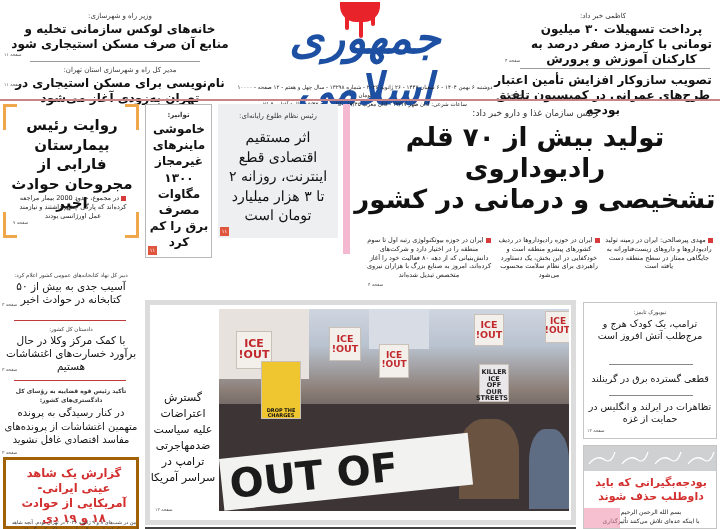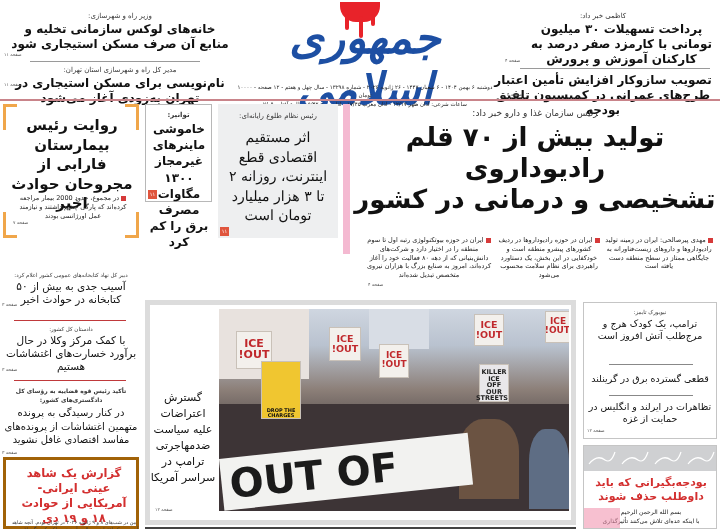--- a/index.html
+++ b/index.html
@@ -21,21 +21,21 @@
   .logo-text { font-family: "DejaVu Serif", serif; font-weight: bold; color: #1d4fa3; font-size: 44px; font-style: italic; text-align: center; position: absolute; left: 0; right: 0; top: 10px; letter-spacing: -1px; }
   .logo-splash { position: absolute; left: 95px; top: 0; width: 40px; height: 20px; background: #e8232a; border-radius: 0 0 16px 16px; }
   .logo-drip { position: absolute; width: 4px; background: #e8232a; border-radius: 2px; }
   .dateline { position: absolute; left: 235px; top: 83px; width: 260px; font-size: 5.5px; color: #222; text-align: center; line-height: 1.5; }
 
   .top-sep { position: absolute; left: 0; top: 99px; width: 720px; height: 2px; background: #c9848a; }
 
   
   .orange-frame { position: absolute; left: 3px; top: 104px; width: 136px; height: 134px; }
   .corner { position: absolute; width: 14px; height: 26px; border: 3px solid #f0a64a; }
-  .tavanir-box { position: absolute; left: 145px; top: 104px; width: 67px; height: 98px; border: 1px solid #b8b8b8; }
+  .tavanir-box { position: absolute; left: 145px; top: 104px; width: 67px; height: 154px; border: 1px solid #b8b8b8; }
   .grey-box { position: absolute; left: 218px; top: 104px; width: 120px; height: 134px; background: #eeeff0; }
   .pink-bar { position: absolute; left: 343px; top: 104px; width: 7px; height: 150px; background: #f4b9d1; }
 
   .photo-frame { position: absolute; left: 145px; top: 300px; width: 431px; height: 225px; background: #dcdcdc; }
   .photo-inner-white { position: absolute; left: 5px; top: 5px; width: 421px; height: 215px; background: #ffffff; }
   .photo { position: absolute; left: 219px; top: 309px; width: 350px; height: 202px; overflow: hidden;
            background: linear-gradient(180deg, #cfd6e0 0%, #b9c2cf 18%, #8c7f78 40%, #4a4446 62%, #3a3436 100%); }
   .sign { position: absolute; background: #f3f0ec; border: 1px solid #c9c1b8; color: #c0282c; font-weight: bold; font-family: "DejaVu Sans", sans-serif; text-align: center; line-height: 1; }
   .banner { position: absolute; left: 0; top: 150px; width: 250px; height: 52px; background: #f2f2f0; transform: rotate(-6deg); transform-origin: left top; color: #1b1b1b; font-weight: bold; font-size: 40px; font-family: "DejaVu Sans", sans-serif; line-height: 52px; padding-left: 8px; direction: ltr; }
 

